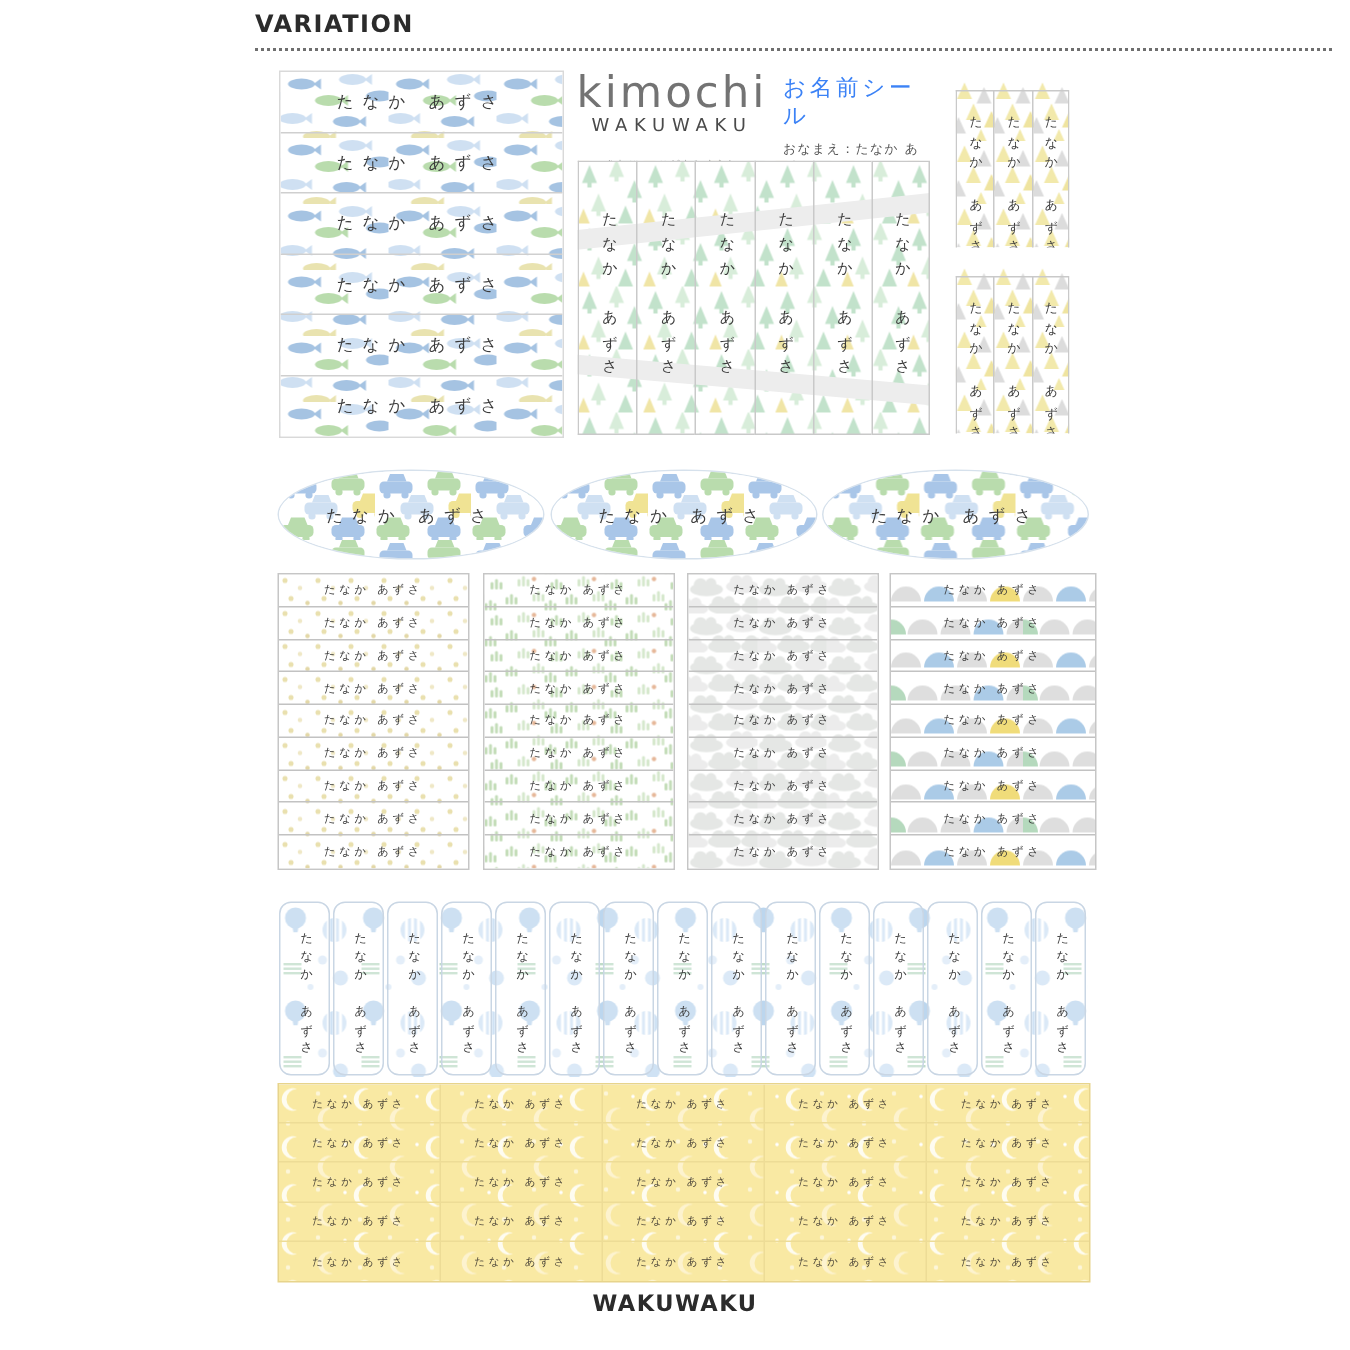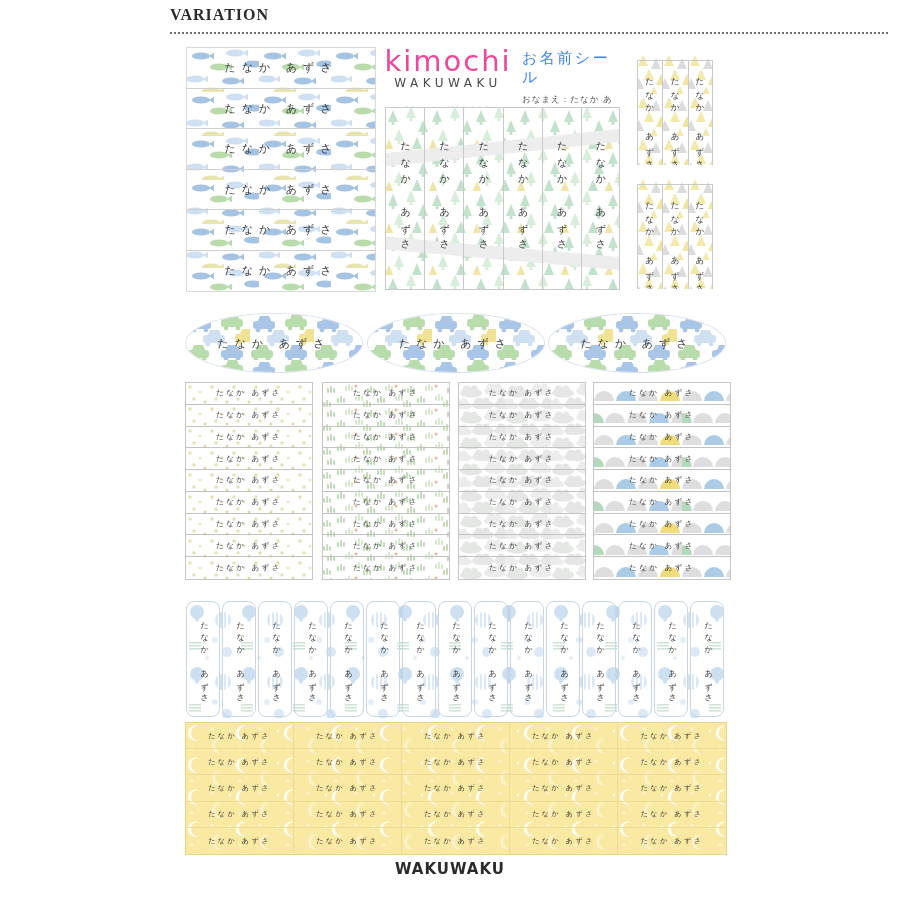--- a/index.html
+++ b/index.html
@@ -5,28 +5,28 @@
   html,body{margin:0;padding:0;background:#ffffff;}
   body{width:900px;height:900px;position:relative;overflow:hidden;
        font-family:"DejaVu Sans","Liberation Sans",sans-serif;color:#3b3b3b;}
   .abs{position:absolute;}
   .patbg{position:absolute;inset:0;width:100%;height:100%;}
   .sheet{position:absolute;overflow:hidden;}
   .cells{position:absolute;inset:0;display:grid;}
   .stxt{color:#3a3a3a;white-space:nowrap;}
 
   
-  #hdr{left:170px;top:6px;font-size:16px;font-weight:bold;letter-spacing:1px;color:#2b2b2b;font-family:Liberation Serif, serif;}
+  #hdr{left:170px;top:6px;font-size:16px;font-weight:bold;letter-spacing:1px;color:#2b2b2b;}
   #hline{left:170px;top:32px;width:718px;border-top:2px dotted #6f6f6f;height:0;}
   #ftr{left:0;top:860px;width:900px;text-align:center;font-size:15px;font-weight:bold;letter-spacing:1px;color:#2b2b2b;}
 
   
   #logo{left:384px;top:46px;width:236px;height:58px;display:flex;gap:10px;}
   #logo .lcol{width:128px;text-align:center;}
-  .brand{font-size:29px;line-height:30px;letter-spacing:2px;color:#ec4899;}
+  .brand{font-size:29px;line-height:30px;letter-spacing:2px;color:#737373;}
   .subbrand{font-size:12px;letter-spacing:4.5px;color:#4a4a4a;margin-top:0px;}
   .tagline{font-size:6.5px;letter-spacing:1px;color:#8a8a8a;margin-top:15px;}
   #logo .rcol{flex:1;padding-top:3px;}
   .product{font-size:15px;letter-spacing:2.5px;color:#3b82f6;}
   .nameline{font-size:8.5px;letter-spacing:1px;color:#555;margin-top:7px;}
   .orderline{font-size:8px;letter-spacing:.5px;color:#555;margin-top:3px;}
 
   
   #fish{left:186px;top:47px;width:188px;height:243px;border:1px solid #d9d9d9;}
   #fish .cells{grid-template-rows:repeat(6,1fr);}

